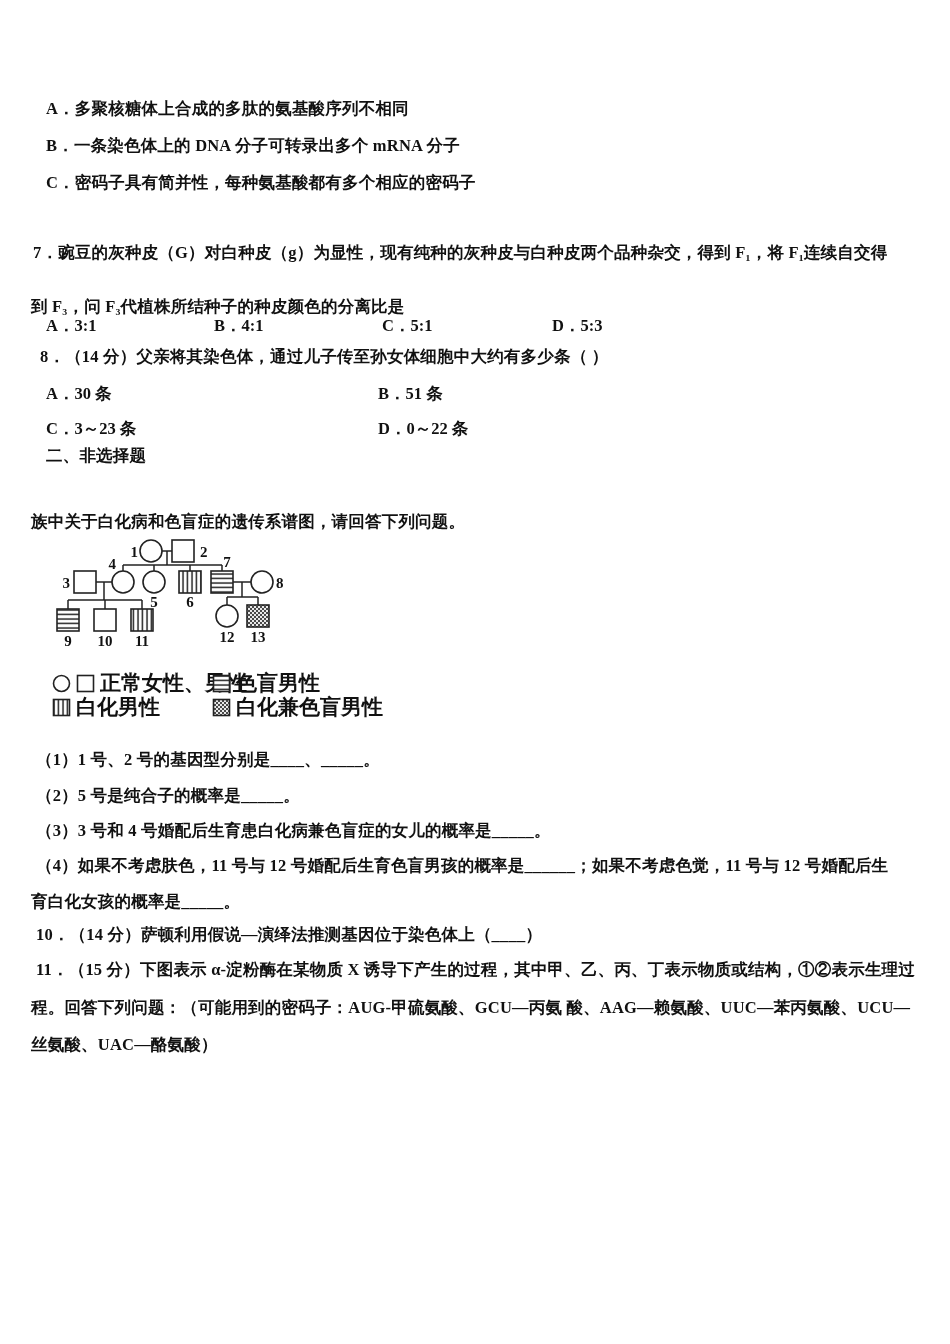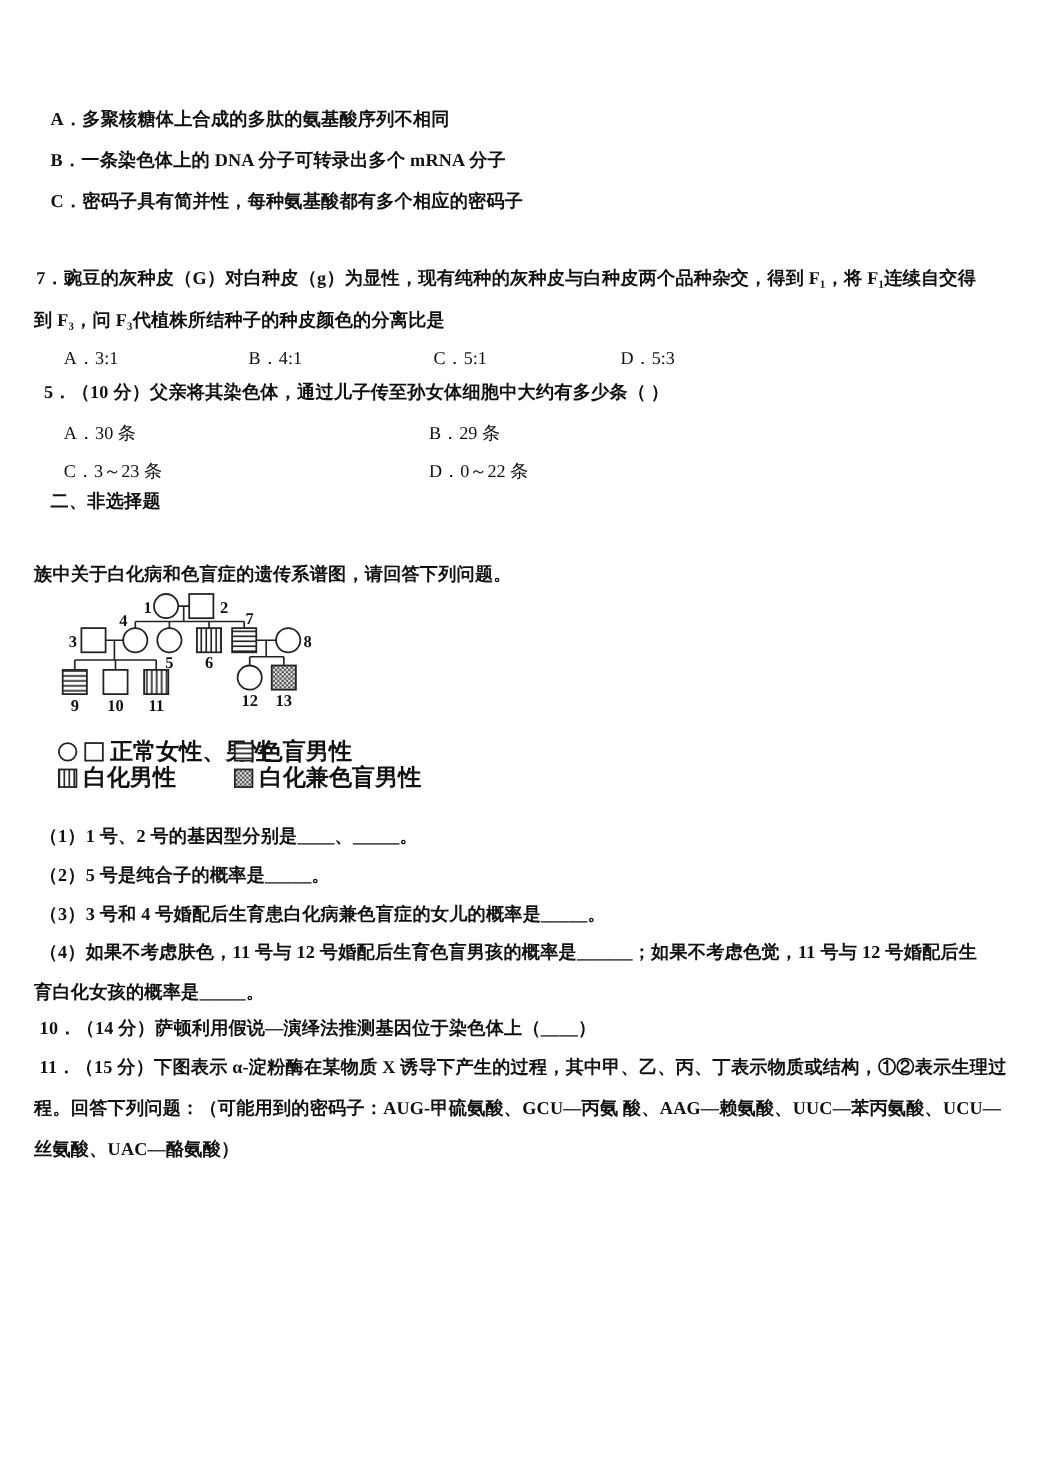--- a/index.html
+++ b/index.html
@@ -13,21 +13,21 @@
     overflow: hidden;
   }
   .line {
     position: absolute;
     font-size: 16.5px;
     font-weight: 700;
     line-height: 1.15;
     white-space: nowrap;
     letter-spacing: 0.2px;
   }
-  .opt { position: absolute; font-size: 16.5px; font-weight: 400; white-space: nowrap; margin-left: 12px; }
+  .opt { position: absolute; font-size: 16.5px; font-weight: 700; white-space: nowrap; }
   .pedigree-svg { position: absolute; left: 46px; top: 536px; }
   .legend-item {
     position: absolute;
     display: flex;
     align-items: center;
     gap: 5px;
     font-size: 21px;
     font-weight: 700;
     white-space: nowrap;
   }
@@ -60,29 +60,29 @@
         <rect x="2" y="2" width="2" height="2" fill="#4a4a4a"></rect>
       </pattern>
     </defs>
   </svg>
 
   <div class="line" style="left:46px; top:100px">A．多聚核糖体上合成的多肽的氨基酸序列不相同</div>
   <div class="line" style="left:46px; top:137px">B．一条染色体上的 DNA 分子可转录出多个 mRNA 分子</div>
   <div class="line" style="left:46px; top:174px">C．密码子具有简并性，每种氨基酸都有多个相应的密码子</div>
 
   <div class="line" style="left:33px; top:244px">7．豌豆的灰种皮（G）对白种皮（g）为显性，现有纯种的灰种皮与白种皮两个品种杂交，得到 F₁，将 F₁连续自交得</div>
-  <div class="line" style="left:31px; top:282px">到 F₃，问 F₃代植株所结种子的种皮颜色的分离比是</div>
+  <div class="line" style="left:31px; top:298px">到 F₃，问 F₃代植株所结种子的种皮颜色的分离比是</div>
   <span class="opt" style="left:46px;  top:315px">A．3:1</span>
   <span class="opt" style="left:214px; top:315px">B．4:1</span>
   <span class="opt" style="left:382px; top:315px">C．5:1</span>
   <span class="opt" style="left:552px; top:315px">D．5:3</span>
 
-  <div class="line" style="left:40px; top:348px">5．（10 分）父亲将其染色体，通过儿子传至孙女体细胞中大约有多少条（ ）</div>
+  <div class="line" style="left:40px; top:348px">8．（14 分）父亲将其染色体，通过儿子传至孙女体细胞中大约有多少条（ ）</div>
   <span class="opt" style="left:46px;  top:383px">A．30 条</span>
-  <span class="opt" style="left:378px; top:383px">B．29 条</span>
+  <span class="opt" style="left:378px; top:383px">B．51 条</span>
   <span class="opt" style="left:46px;  top:418px">C．3～23 条</span>
   <span class="opt" style="left:378px; top:418px">D．0～22 条</span>
 
   <div class="line" style="left:46px; top:447px">二、非选择题</div>
 
   <div class="line" style="left:31px; top:513px">族中关于白化病和色盲症的遗传系谱图，请回答下列问题。</div>
 
   <svg class="pedigree-svg" width="250" height="115" viewBox="0 0 250 115">
     <g stroke="#222" stroke-width="1.5">
       <line x1="116" y1="15" x2="126" y2="15"></line>

